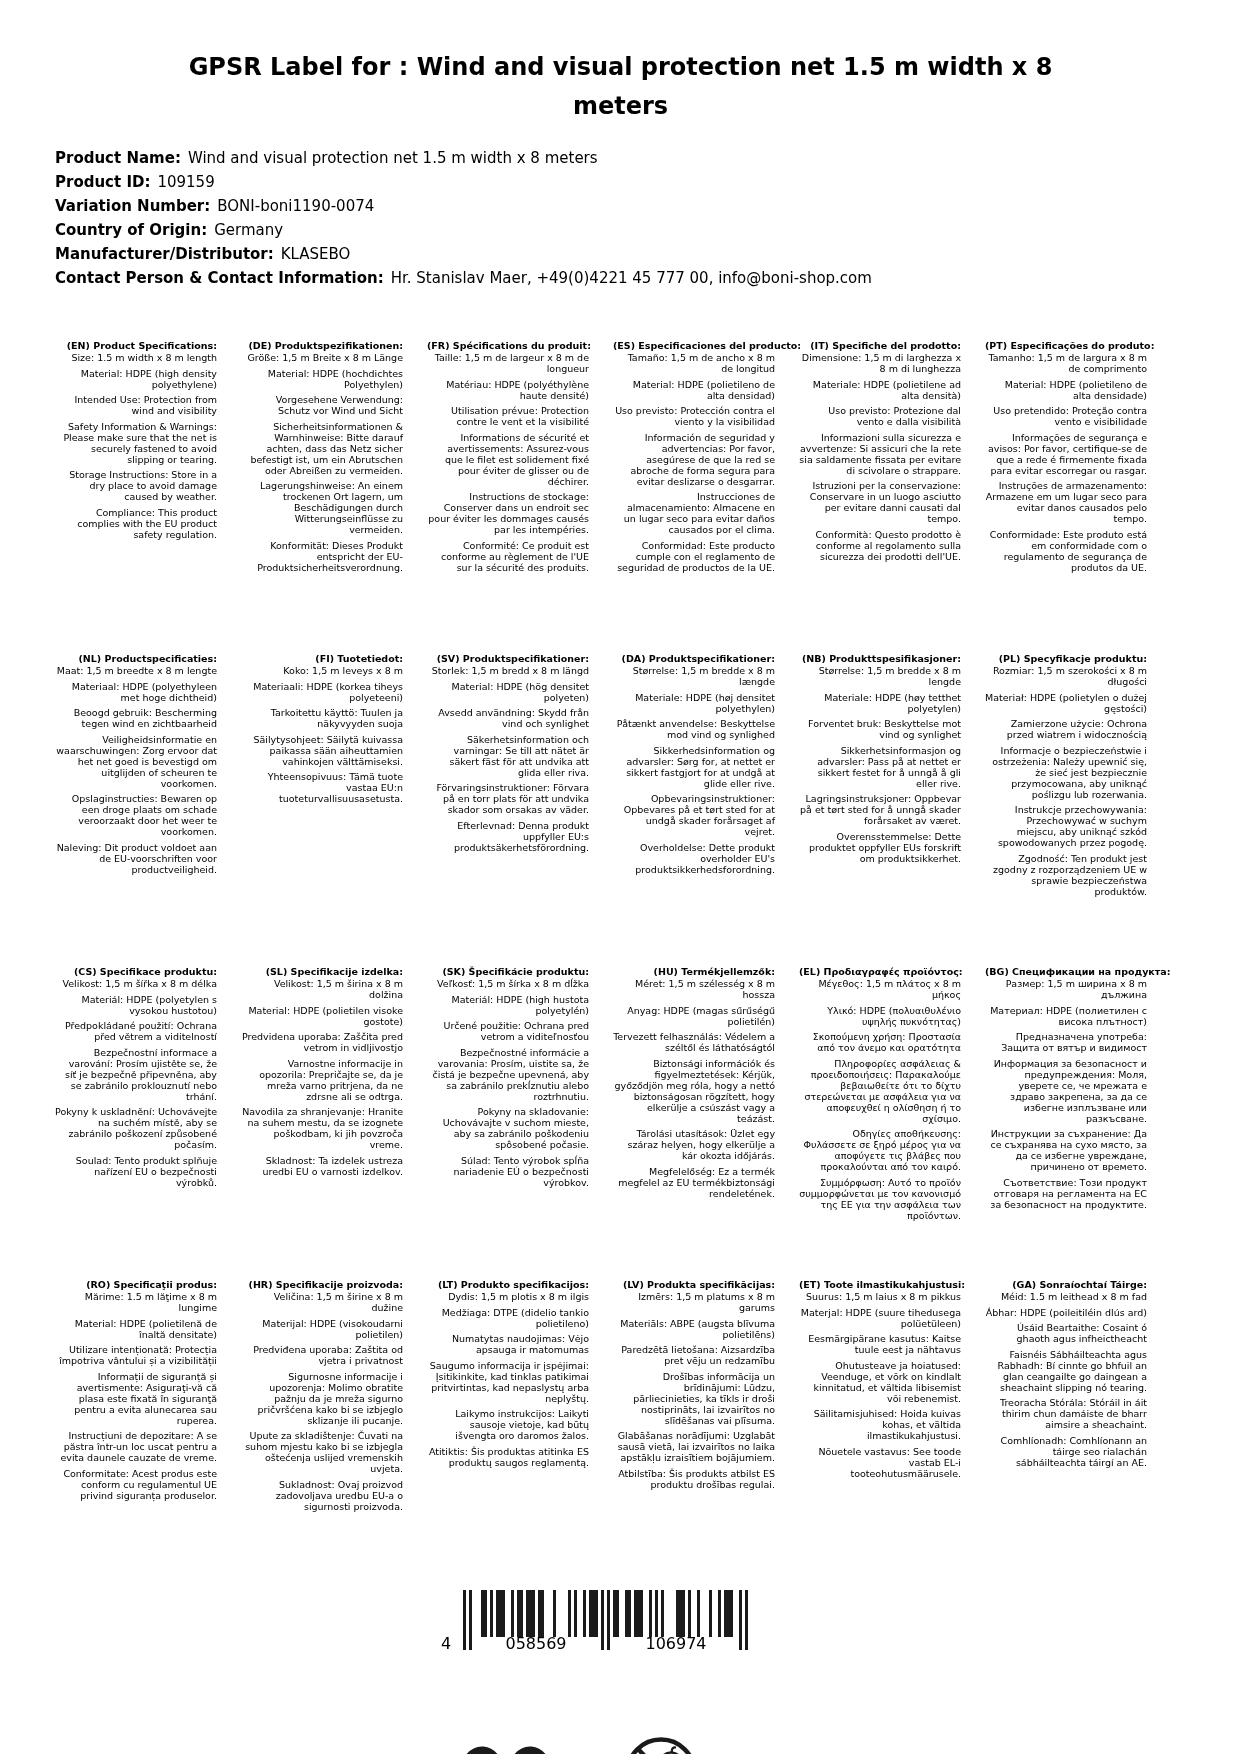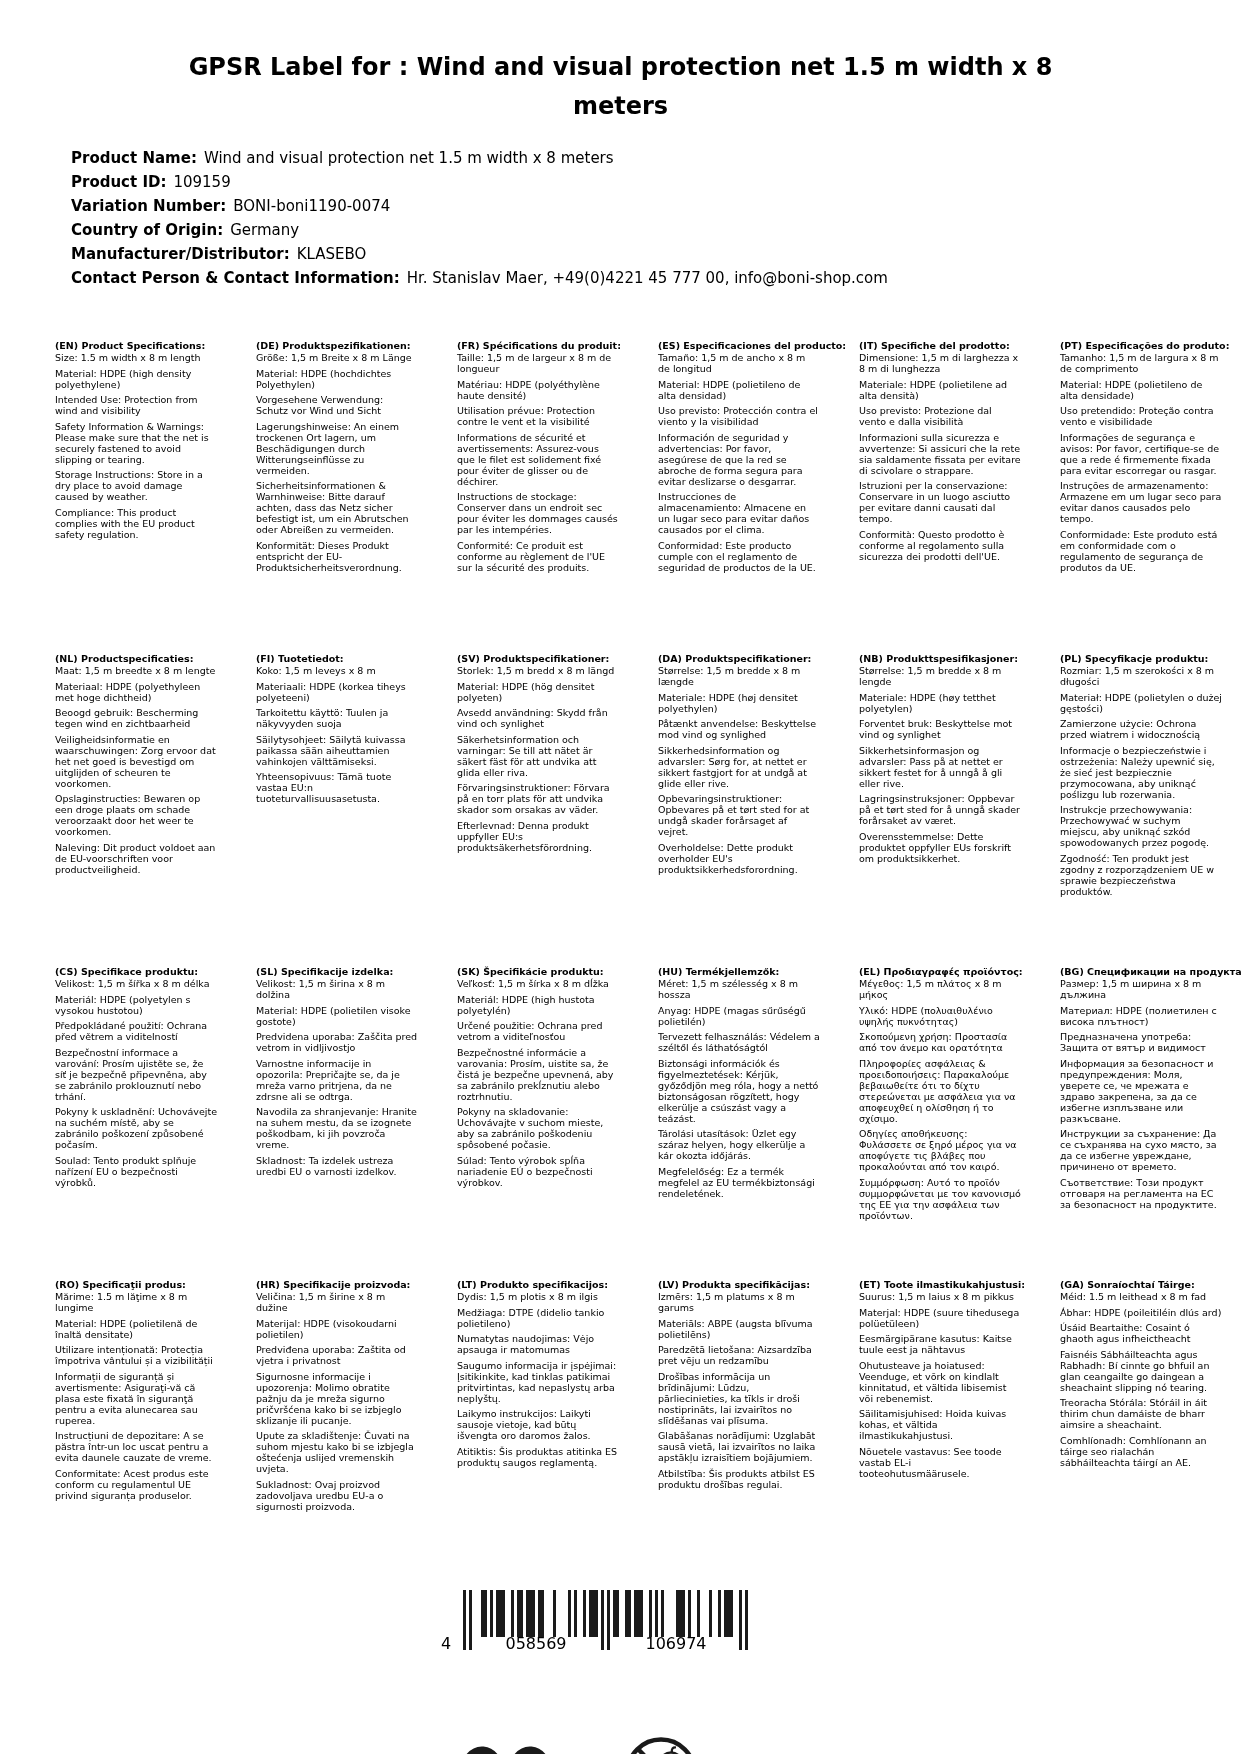--- a/index.html
+++ b/index.html
@@ -11,26 +11,26 @@
   }
   .page-title{
     position:absolute;top:48px;left:0;right:0;margin:0 auto;width:940px;
     text-align:center;font-size:24px;font-weight:bold;line-height:39px;
   }
   .product-info{
     position:absolute;top:146px;left:55px;width:1100px;
     font-size:15px;line-height:24px;
   }
   .pi-row{white-space:nowrap;}
-  .pi-label{font-weight:bold;margin-left:16px;}
+  .pi-label{font-weight:bold;}
   .pi-value{margin-left:7px;}
   .spec-grid{position:absolute;top:340px;left:55px;width:1147px;}
   .spec-row{
-    display:grid;grid-template-columns:repeat(6,162px);column-gap:39px;
-    align-items:start;min-height:313px;
+    display:grid;grid-template-columns:repeat(6,162px);column-gap:24px;
+    align-items:start;min-height:313px;text-align:right;
   }
   .spec-block{width:162px;}
   .spec-header{
     font-size:9.5px;font-weight:bold;line-height:11px;white-space:nowrap;
     margin:0 0 1px 0;
   }
   .spec-par{
     font-size:9.5px;line-height:11px;margin:0 0 4.5px 0;
     overflow-wrap:break-word;word-break:break-word;
   }
@@ -69,22 +69,22 @@
         <p class="spec-par">Intended Use: Protection from wind and visibility</p>
         <p class="spec-par">Safety Information &amp; Warnings: Please make sure that the net is securely fastened to avoid slipping or tearing.</p>
         <p class="spec-par">Storage Instructions: Store in a dry place to avoid damage caused by weather.</p>
         <p class="spec-par">Compliance: This product complies with the EU product safety regulation.</p>
       </div>
       <div class="spec-block">
         <div class="spec-header">(DE) Produktspezifikationen:</div>
         <p class="spec-par">Größe: 1,5 m Breite x 8 m Länge</p>
         <p class="spec-par">Material: HDPE (hochdichtes Polyethylen)</p>
         <p class="spec-par">Vorgesehene Verwendung: Schutz vor Wind und Sicht</p>
+        <p class="spec-par">Sicherheitsinformationen &amp; Warnhinweise: Bitte darauf achten, dass das Netz sicher befestigt ist, um ein Abrutschen oder Abreißen zu vermeiden.</p>
         <p class="spec-par">Lagerungshinweise: An einem trockenen Ort lagern, um Beschädigungen durch Witterungseinflüsse zu vermeiden.</p>
-        <p class="spec-par">Sicherheitsinformationen &amp; Warnhinweise: Bitte darauf achten, dass das Netz sicher befestigt ist, um ein Abrutschen oder Abreißen zu vermeiden.</p>
         <p class="spec-par">Konformität: Dieses Produkt entspricht der EU-Produktsicherheitsverordnung.</p>
       </div>
       <div class="spec-block">
         <div class="spec-header">(FR) Spécifications du produit:</div>
         <p class="spec-par">Taille: 1,5 m de largeur x 8 m de longueur</p>
         <p class="spec-par">Matériau: HDPE (polyéthylène haute densité)</p>
         <p class="spec-par">Utilisation prévue: Protection contre le vent et la visibilité</p>
         <p class="spec-par">Informations de sécurité et avertissements: Assurez-vous que le filet est solidement fixé pour éviter de glisser ou de déchirer.</p>
         <p class="spec-par">Instructions de stockage: Conserver dans un endroit sec pour éviter les dommages causés par les intempéries.</p>
         <p class="spec-par">Conformité: Ce produit est conforme au règlement de l'UE sur la sécurité des produits.</p>

